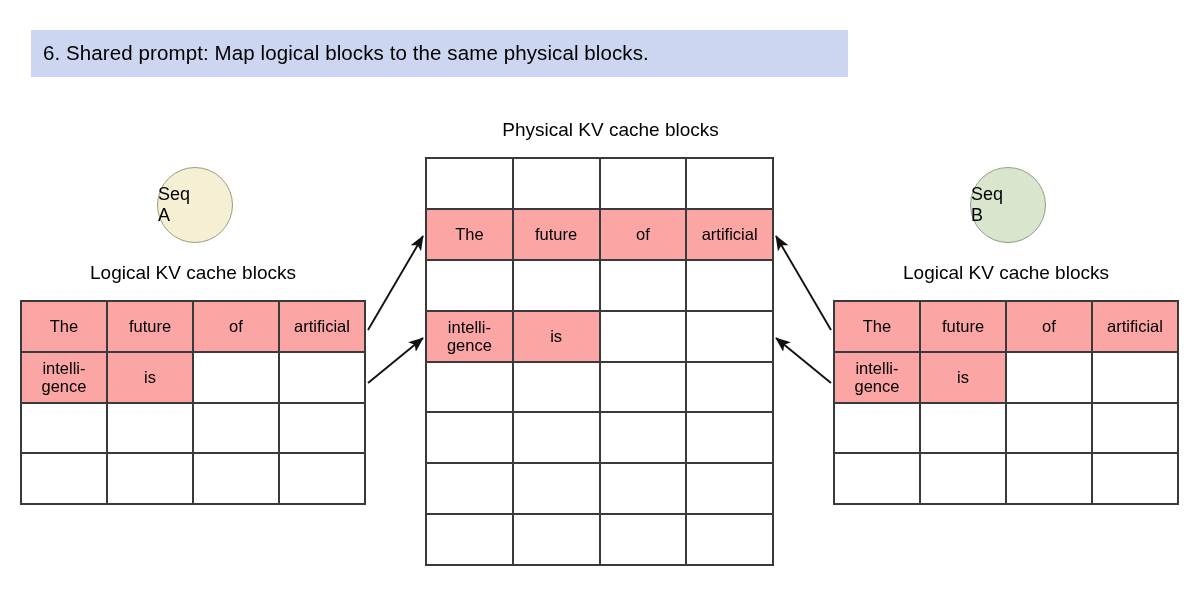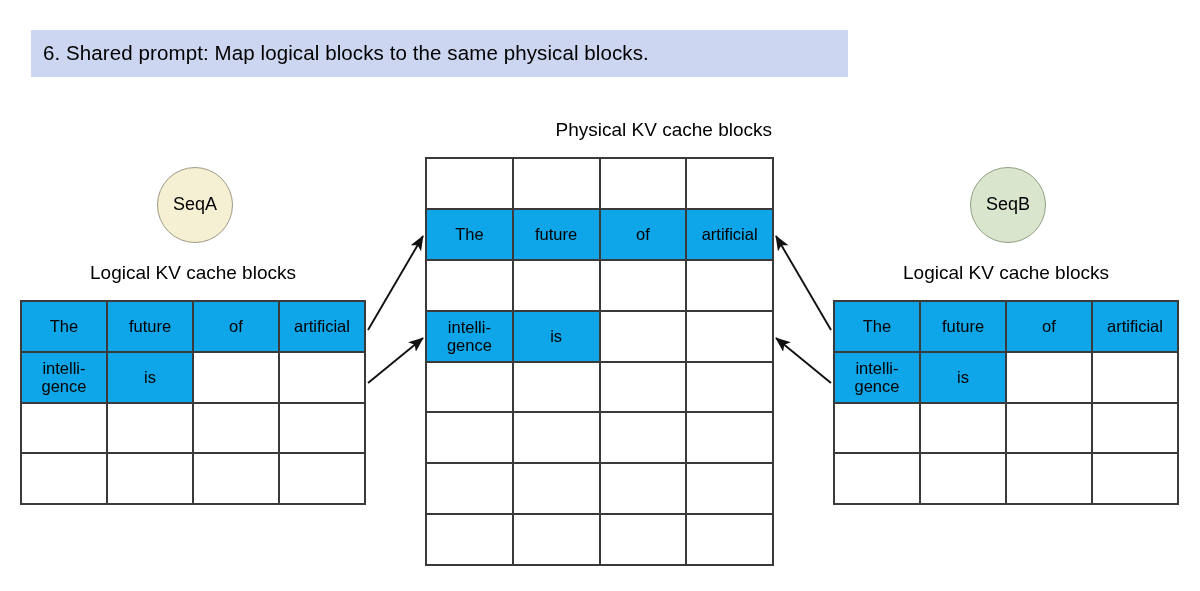--- a/index.html
+++ b/index.html
@@ -37,22 +37,21 @@
 
   
   .seq-badge {
     position: absolute;
     width: 76px;
     height: 76px;
     border-radius: 50%;
     border: 1px solid #8a8a7a;
     box-sizing: border-box;
     display: flex;
-    flex-direction: row;
-    align-items: center;
+    flex-direction: column;
     justify-content: center;
     font-size: 18px;
     line-height: 1.18;
   }
   #seq-a-badge {
     left: 157px;
     top: 167px;
     background: #f5efd3;
     border-color: #9d9a83;
   }
@@ -65,24 +64,23 @@
   .seq-badge .seq-line { display: block; }
 
   
   .caption {
     position: absolute;
     font-size: 19px;
     white-space: nowrap;
     text-align: center;
   }
   #caption-physical {
-    left: 423px;
+    left: 436px;
     top: 119px;
     width: 349px;
-    text-align: right;
   }
   #caption-logical-a {
     left: 20px;
     top: 262px;
     width: 346px;
   }
   #caption-logical-b {
     left: 833px;
     top: 262px;
     width: 346px;
@@ -106,21 +104,21 @@
     justify-content: center;
     text-align: center;
     font-size: 16.5px;
     line-height: 1.12;
     background: #ffffff;
     overflow: hidden;
     word-break: break-word;
     hyphens: manual;
   }
   .block-grid .cell.filled {
-    background: #0ea5e9;
+    background: #fca5a5;
   }
 
   #logical-grid-a {
     left: 20px;
     top: 300px;
     width: 346px;
     height: 205px;
     grid-template-columns: repeat(4, 1fr);
     grid-template-rows: repeat(4, 1fr);
   }

